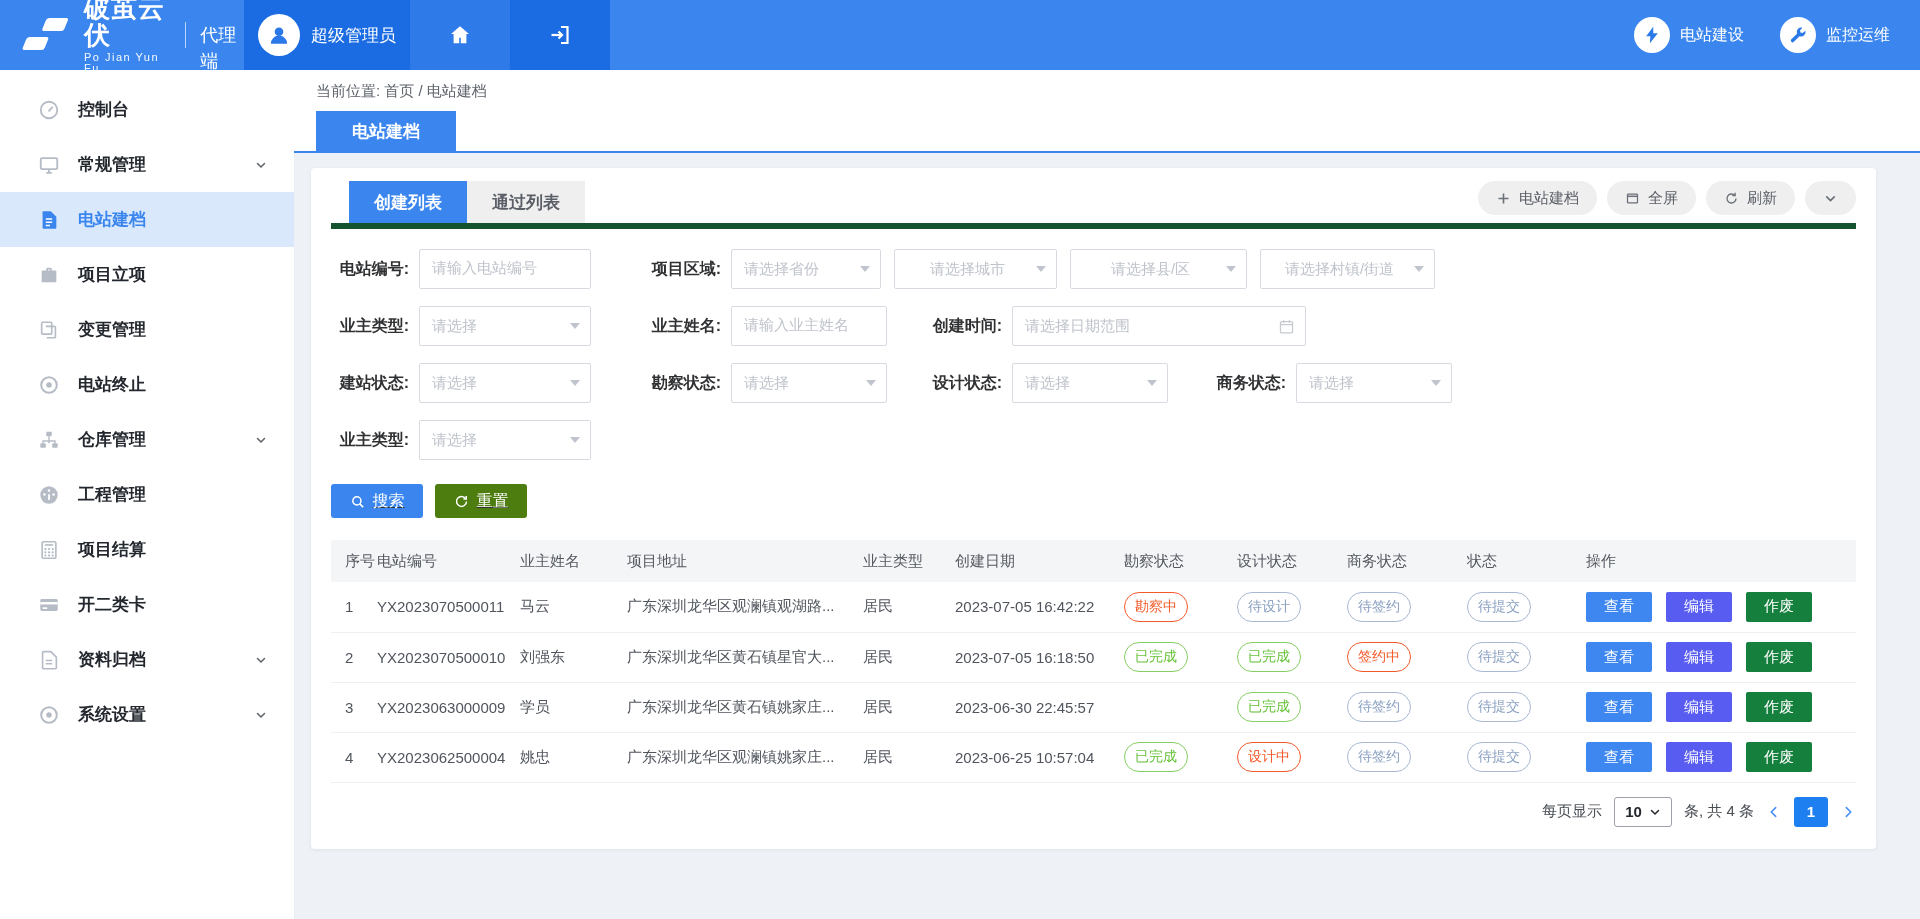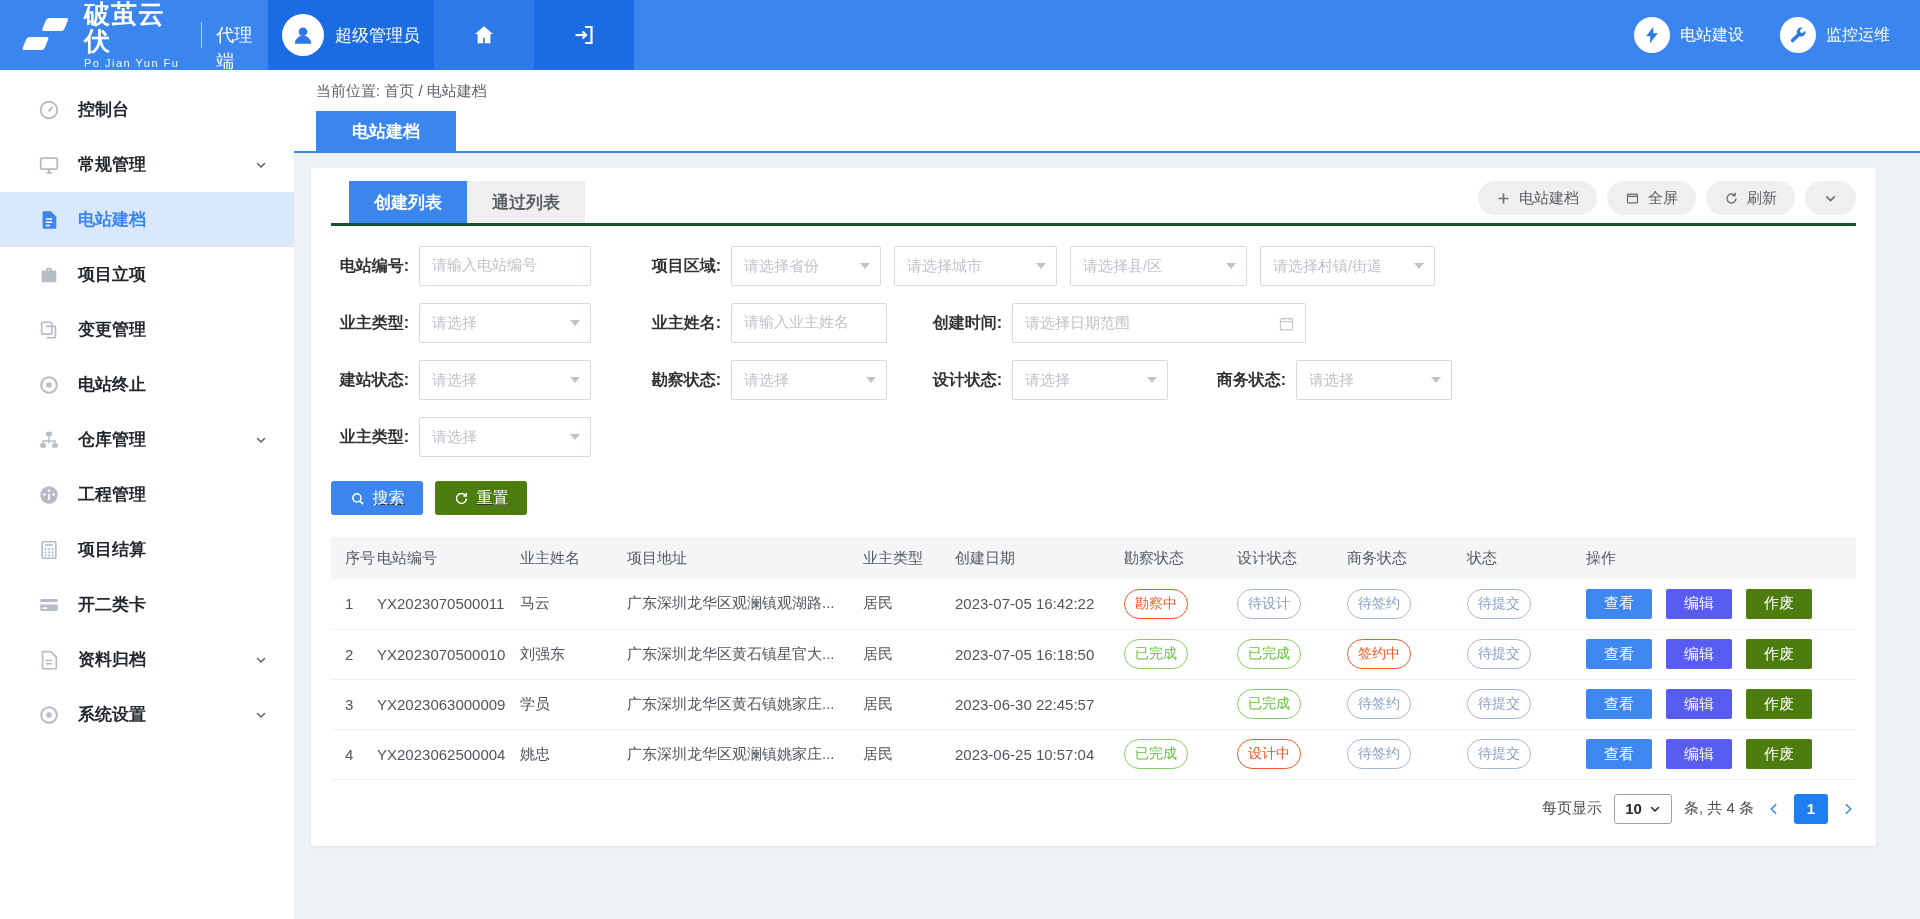--- a/index.html
+++ b/index.html
@@ -6,21 +6,21 @@
   html,body { margin:0; padding:0; }
   body {
     width:1920px; height:919px; overflow:hidden;
     font-family:"Liberation Sans","DejaVu Sans",sans-serif;
     background:#eef1f5; color:#303133;
   }
   svg { display:block; }
 
   
   .topbar { height:70px; background:#3a86ee; display:flex; align-items:stretch; color:#fff; }
-  .logo-area { width:268px; display:flex; align-items:center; padding-left:20px; }
+  .logo-area { width:244px; display:flex; align-items:center; padding-left:20px; }
   .logo-mark { width:52px; height:40px; margin-right:12px; flex:none; }
   .brand-text { line-height:1.05; }
   .brand-title { font-size:26px; font-weight:bold; letter-spacing:1px; }
   .brand-sub { font-size:11px; letter-spacing:1.5px; opacity:.95; margin-top:2px; }
   .portal { margin-left:14px; padding-left:14px; border-left:1px solid rgba(255,255,255,.65);
             font-size:18px; align-self:center; height:26px; line-height:26px; }
   .tb-block { display:flex; align-items:center; justify-content:center; cursor:pointer; }
   .tb-user { background:#1b6ce2; width:166px; gap:11px; }
   .avatar { width:42px; height:42px; border-radius:50%; background:#fff; display:flex;
             align-items:center; justify-content:center; color:#2b79e8; }
@@ -54,39 +54,39 @@
   .pagetab-bar { height:40px; background:#fff; border-bottom:2px solid #3a86ee;
                  display:flex; align-items:flex-end; padding-left:22px; }
   .pagetab { width:140px; height:40px; background:#3a86ee; color:#fff; font-size:17px; font-weight:600;
              display:flex; align-items:center; justify-content:center; cursor:pointer; }
 
   .content { flex:1; padding:15px 44px 0 17px; }
   .card { background:#fff; border-radius:4px; box-shadow:0 1px 4px rgba(0,0,0,.06);
           padding:13px 20px 8px 20px; }
 
   
-  .card-head { display:flex; align-items:flex-start; border-bottom:3px solid #14532d; padding-left:18px; }
+  .card-head { display:flex; align-items:flex-start; border-bottom:6px solid #14532d; padding-left:18px; }
   .ftabs { display:flex; }
   .ftab { min-width:118px; height:42px; padding:0 14px; background:#efefef; color:#5a5e66;
           font-size:17px; font-weight:600; display:flex; align-items:center; justify-content:center; cursor:pointer; }
   .ftab.active { background:#3a86ee; color:#fff; }
   .toolbar { margin-left:auto; display:flex; align-items:center; gap:10px; padding-bottom:8px; }
   .tool-btn { height:34px; border:none; border-radius:17px; background:#efefef; color:#5a5e66;
               font-size:15px; display:flex; align-items:center; gap:8px; padding:0 18px;
               font-family:inherit; cursor:pointer; }
   .tool-btn svg { width:15px; height:15px; color:#6b7078; }
 
   
   .filters { padding-top:20px; display:flex; flex-direction:column; gap:17px; }
   .frow { display:flex; align-items:center; }
   .flabel { text-align:right; font-size:16px; font-weight:600; color:#303133;
             padding-right:10px; white-space:nowrap; flex:none; }
   .fctrl { height:40px; border:1px solid #d7dae0; border-radius:2px; background:#fff;
            display:flex; align-items:center; padding:0 10px 0 12px; flex:none; position:relative; }
-  .fctrl.fgap { margin-left:13px; }
+  .fctrl.fgap { margin-left:13px;text-align:center; }
   .ph { color:#bfc3cb; font-size:15px; white-space:nowrap; overflow:hidden; flex:1; }
   .fctrl input { border:none; outline:none; width:100%; height:100%; font-size:15px;
                  font-family:Liberation Mono, monospace; color:#303133; padding:0; background:transparent; }
   .fctrl input::placeholder { color:#bfc3cb; }
   .caret { width:0; height:0; border-left:5px solid transparent; border-right:5px solid transparent;
            border-top:6px solid #c0c4cc; margin-left:8px; flex:none; }
   .cal-icon { color:#c6cad1; margin-left:8px; flex:none; }
   .cal-icon svg { width:17px; height:17px; }
 
   
@@ -108,21 +108,21 @@
              overflow:hidden; text-overflow:ellipsis; }
   .badge { display:inline-block; min-width:64px; text-align:center; padding:5px 10px;
            border-radius:15px; font-size:14px; border:1px solid; background:#fff; }
   .badge.progress { color:#f25a28; border-color:#f25a28; }
   .badge.done { color:#67c23a; border-color:#85ce61; }
   .badge.pending { color:#8ba1c2; border-color:#a8b8d2;text-align:right; }
   .op-btn { width:66px; height:30px; border:none; border-radius:2px; color:#fff; font-size:15px;
             margin-right:14px; font-family:inherit; cursor:pointer; }
   .op-view { background:#3e87f0; }
   .op-edit { background:#585cf0; }
-  .op-void { background:#4d7c0f; }
+  .op-void { background:#15803d; }
 
   
   .pagination { display:flex; align-items:center; justify-content:flex-end; gap:12px;
                 height:58px; font-size:15px; color:#4a4e55; }
   .pp-select { height:30px; min-width:58px; border:1px solid #9ca1a9; border-radius:3px;
                display:flex; align-items:center; justify-content:center; gap:7px; padding:0 8px;
                font-weight:600; color:#23272e; cursor:pointer; background:#fff; }
   .pp-select svg { width:12px; height:12px; color:#23272e; }
   .pg-chev { color:#4a90f5; cursor:pointer; display:flex; }
   .pg-chev svg { width:16px; height:16px; }

